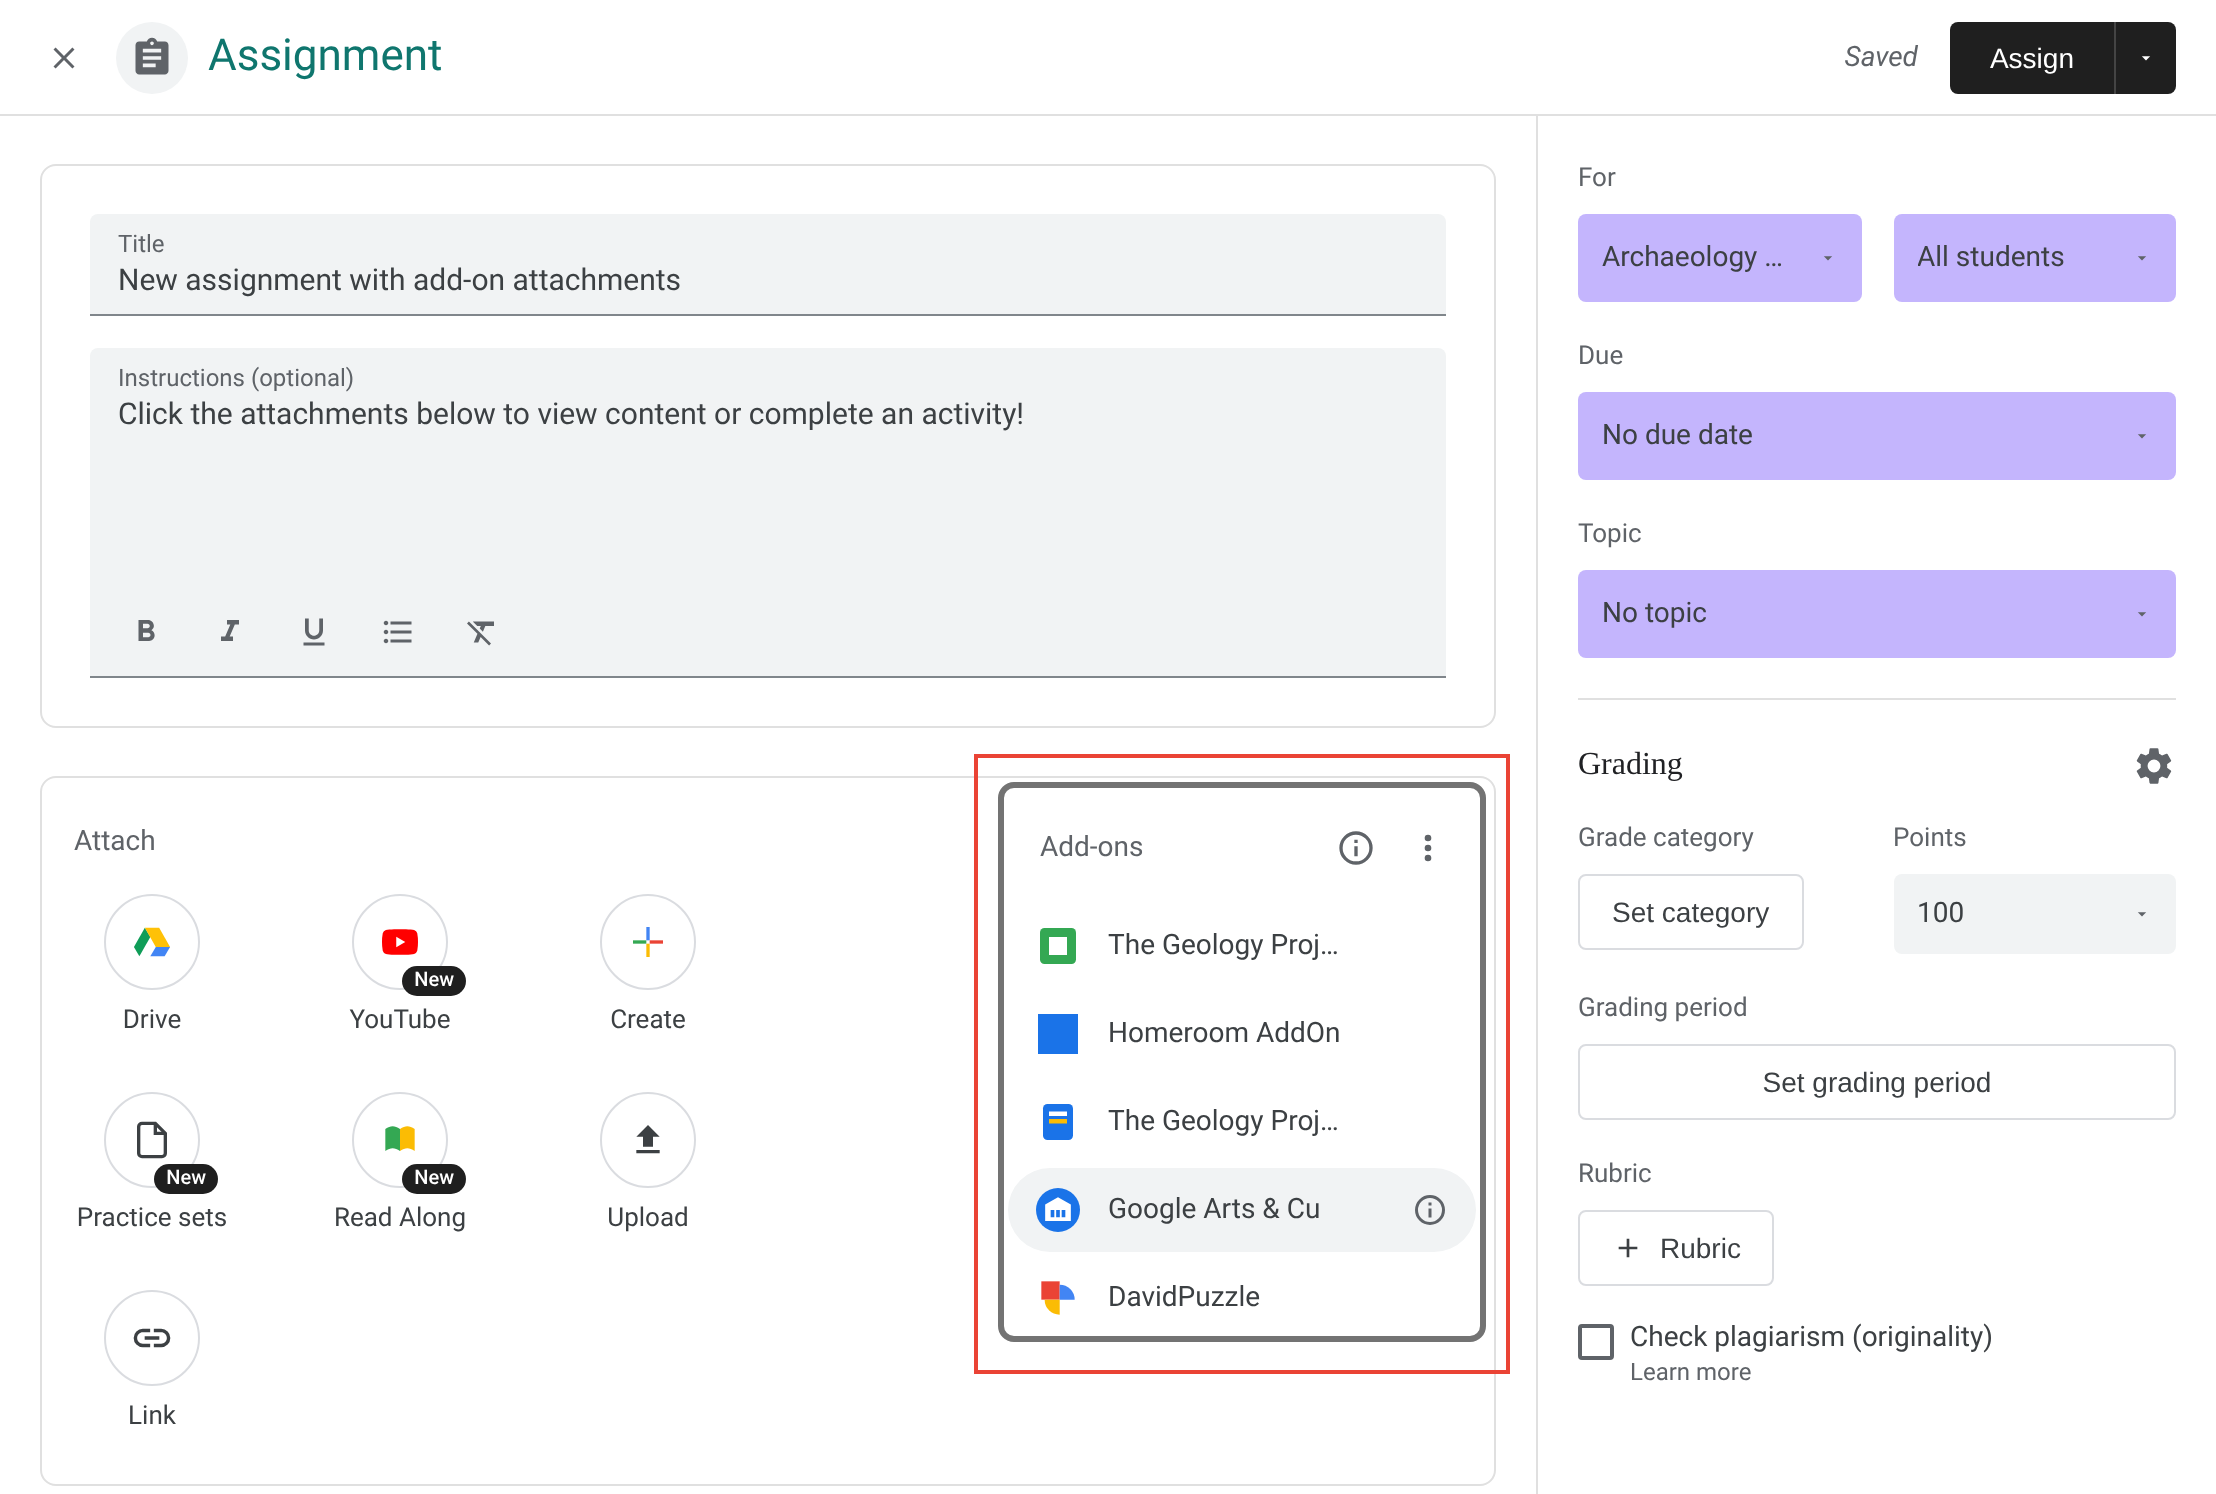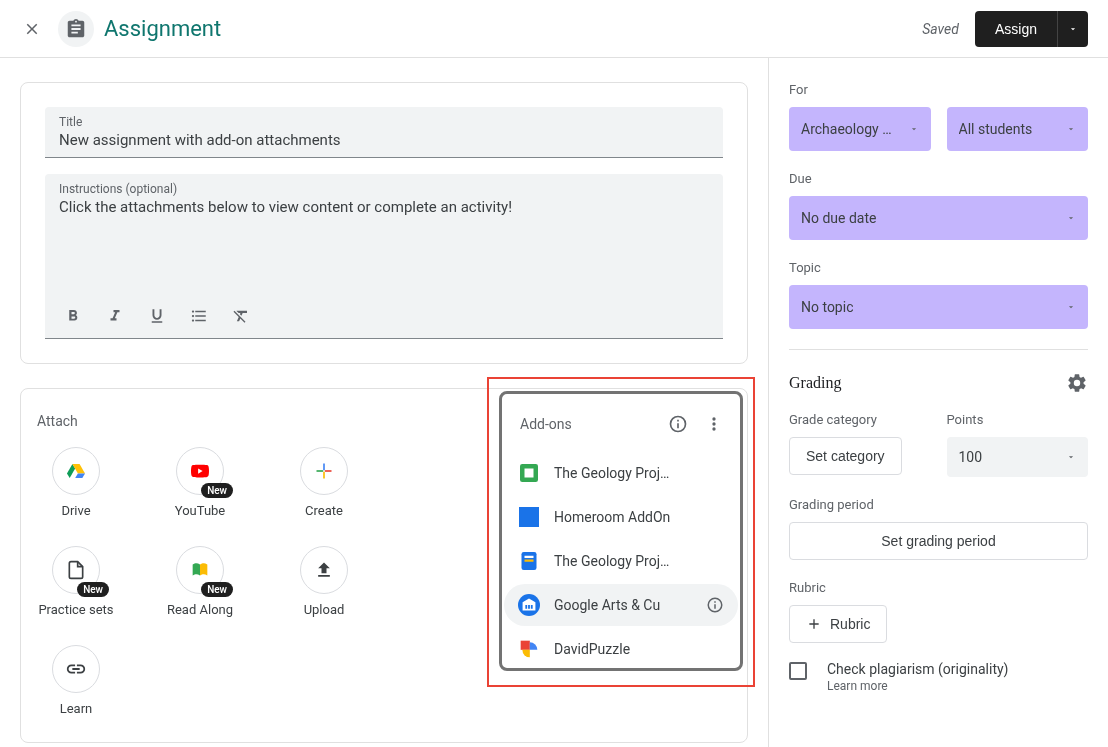--- a/index.html
+++ b/index.html
@@ -60,21 +60,21 @@
 
 .grading-header { display: flex; align-items: center; justify-content: space-between; margin: 10px 0 18px; border-top: 1px solid #e0e0e0; padding-top: 22px; font-family: Liberation Serif, serif; }
 .grading-title { font-size: 16px; font-weight: 500; color: #202124; }
 .gear { color: #5f6368; cursor: pointer; }
 
 .outline-btn { border: 1px solid #dadce0; background: #fff; border-radius: 4px; padding: 10px 16px; font-size: 14px; color: #3c4043; cursor: pointer; display: inline-flex; align-items: center; gap: 8px; }
 .outline-btn.full { width: 100%; justify-content: center; }
 
 .points-field { background: #f1f3f4; border-radius: 4px; padding: 12px 12px; display: flex; align-items: center; justify-content: space-between; cursor: pointer; }
 
-.check-row { display: flex; gap: 20px; align-items: flex-start; margin-top: 18px; }
+.check-row { display: flex; gap: 8px; align-items: flex-start; margin-top: 18px; }
 .checkbox { width: 18px; height: 18px; border: 2px solid #5f6368; border-radius: 2px; flex-shrink: 0; cursor: pointer; margin-top: 1px; }
 .check-text { font-size: 14px; color: #3c4043; }
 .learn-more { font-size: 12px; color: #5f6368; margin-top: 2px; }
 
 svg { display: block; }
 </style>
 </head>
 <body>
 
 <div class="header">
@@ -204,21 +204,21 @@
               </svg>
           </div>
           <div class="attach-label">Upload</div>
         </div>
         <div class="attach-item">
           <div class="attach-circle">
             <svg width="22" height="22" viewBox="0 0 24 24">
                 <path fill="#3c4043" d="M3.9 12c0-1.71 1.39-3.1 3.1-3.1h4V7H7a5 5 0 0 0 0 10h4v-1.9H7c-1.71 0-3.1-1.39-3.1-3.1zM8 13h8v-2H8v2zm9-6h-4v1.9h4c1.71 0 3.1 1.39 3.1 3.1s-1.39 3.1-3.1 3.1h-4V17h4a5 5 0 0 0 0-10z"></path>
               </svg>
           </div>
-          <div class="attach-label">Learn</div>
+          <div class="attach-label">Link</div>
         </div>
       </div>
 
       <div class="addons-highlight"></div>
       <div class="addons-panel">
         <div class="addons-header">
           <div class="addons-title">Add-ons</div>
           <div class="addons-hicon">
             <svg width="20" height="20" viewBox="0 0 24 24">
                 <path fill="currentColor" d="M11 7h2v2h-2zm0 4h2v6h-2zm1-9a10 10 0 1 0 0 20 10 10 0 0 0 0-20zm0 18a8 8 0 1 1 0-16 8 8 0 0 1 0 16z"></path>

